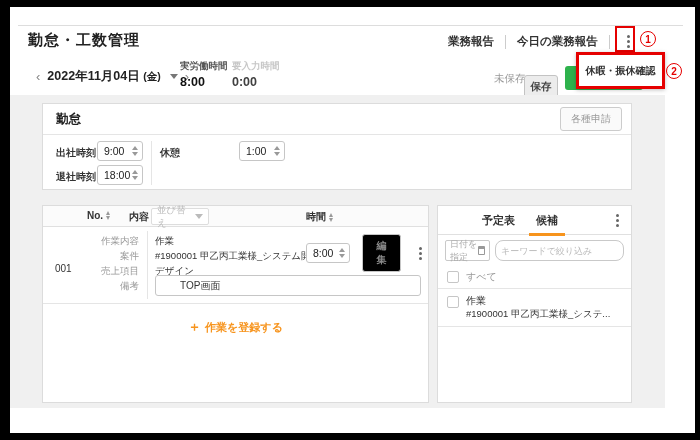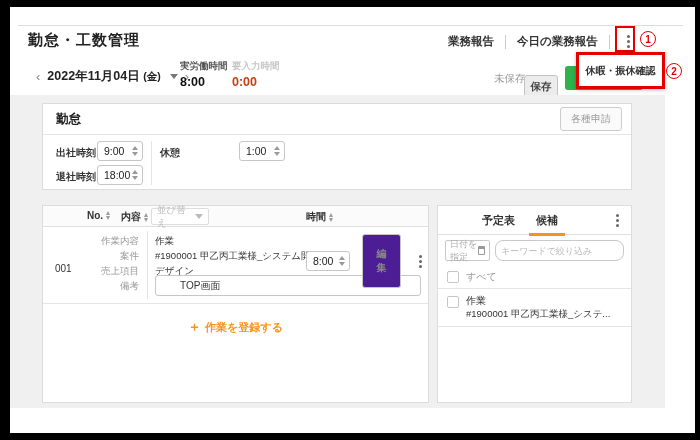--- a/index.html
+++ b/index.html
@@ -30,21 +30,21 @@
 
   
   .date-nav { position:absolute; left:36px; top:68px; display:flex; align-items:center; gap:7px; }
   .chev { font-size:13px; color:#888; cursor:pointer; line-height:1; }
   .date-text { font-size:12.5px; font-weight:bold; color:#222; }
   .date-small { font-size:10.5px; }
   .caret-dn { width:0; height:0; border-left:4px solid transparent; border-right:4px solid transparent; border-top:5px solid #777; margin-left:2px; }
   .stat { position:absolute; top:60px; }
   .stat .lb { font-size:9.5px; font-weight:bold; color:#555; }
   .stat .vl { font-size:12.5px; font-weight:bold; color:#111; margin-top:2px; }
-  .stat.dim .lb { color:#c7c7c7; } .stat.dim .vl { color:#c2410c; }
+  .stat.dim .lb { color:#c7c7c7; } .stat.dim .vl { color:#404040; }
   .stat1 { left:180px; } .stat2 { left:232px; }
   .unsaved { position:absolute; left:494px; top:72px; font-size:10.5px; color:#999; }
   .save-btn { position:absolute; left:524px; top:75px; width:34px; height:23px; background:#ececec; border:1px solid #c3c3c3;
               border-radius:3px; font-size:10.5px; font-weight:bold; color:#444; display:flex; align-items:center; justify-content:center; cursor:pointer; }
   .green-btn { position:absolute; left:565px; top:66px; width:78px; height:24px; background:#2eb24c; border-radius:3px; cursor:pointer; }
   .popup-menu { position:absolute; left:576px; top:52px; width:89px; height:37px; background:#fff; border:3px solid #e50000;
                 box-shadow:0 1px 4px rgba(0,0,0,.25); display:flex; align-items:center; justify-content:center;
                 font-size:10px; font-weight:bold; color:#333; white-space:nowrap; z-index:40; cursor:pointer; }
 
   
@@ -68,33 +68,33 @@
   
   .card-work { left:42px; top:205px; width:387px; height:198px; }
   .w-header { height:30px; display:flex; align-items:center; justify-content:space-between; padding:0 6px 0 13px; border-bottom:1px solid #e0e0e0; }
   .w-header .t { font-size:12.5px; font-weight:bold; color:#222; }
   .w-hr { display:flex; align-items:center; gap:4px; }
   .reg-btn { background:#f7941d; color:#fff; font-size:10.5px; font-weight:bold; border:none; border-radius:2px; padding:5px 10px; cursor:pointer; }
   .w-thead { position:relative; height:21px; background:#fbfbfb; border-bottom:1px solid #e0e0e0; font-size:10px; font-weight:bold; color:#333; }
   .th { position:absolute; top:4px; display:flex; align-items:center; gap:3px; cursor:pointer; }
   .sort-ic { display:flex; flex-direction:column; gap:1px; }
   .sort-ic .tri-up,.sort-ic .tri-dn { border-left-width:2.5px; border-right-width:2.5px; }
-  .th-no { left:12px;padding-left:32px; } .th-content { left:78px; } .th-time { left:263px; }
+  .th-no { left:12px;padding-left:32px; } .th-content { left:86px; } .th-time { left:263px; }
   .th-sort { position:absolute; left:108px; top:2px; width:58px; height:17px; background:#fff; border:1px solid #ddd; border-radius:2px;
              display:flex; align-items:center; justify-content:space-between; padding:0 5px; color:#bbb; font-size:9.5px; font-weight:normal; cursor:pointer; }
   .w-row { position:relative; height:77px; border-bottom:1px solid #e5e5e5; }
   .r-no { position:absolute; left:12px; top:36px; font-size:10px; color:#333; }
   .r-lbls { position:absolute; left:28px; top:6px; width:68px; text-align:right; color:#999; font-size:9.5px; line-height:15px; }
   .r-vdiv { position:absolute; left:104px; top:4px; bottom:4px; border-left:1px solid #e5e5e5; }
   .r-vals { position:absolute; left:112px; top:6px; width:185px; font-size:9.5px; line-height:15px; color:#333; white-space:nowrap; }
   .r-note { position:absolute; left:112px; top:48px; width:266px; height:21px; border:1px solid #c6c6c6; border-radius:3px;
             font-size:10px; color:#333; padding-left:24px; font-family:inherit; }
   .r-time { position:absolute; left:263px; top:7px; display:flex; align-items:center; gap:12px; }
   .r-time .stepper { position:static; }
-  .edit-btn { background:#4c1d95; border:1px solid #c6c6c6; border-radius:3px; color:#888; font-size:10px; font-weight:bold; padding:12px 9px; cursor:pointer; }
+  .edit-btn { background:#000000; border:1px solid #c6c6c6; border-radius:3px; color:#888; font-size:10px; font-weight:bold; padding:4px 9px; cursor:pointer; }
   .w-add { height:46px; display:flex; align-items:center; justify-content:center; gap:4px; color:#f7941d; font-size:11px; font-weight:bold; cursor:pointer; }
   .w-add .plus { font-size:13px; font-weight:bold; }
 
   
   .card-panel { left:437px; top:205px; width:195px; height:198px; }
   .p-tabs { position:relative; height:29px; border-bottom:1px solid #e0e0e0; display:flex; align-items:center; }
   .tab { font-size:11px; font-weight:bold; color:#333; cursor:pointer; position:relative; padding:7px 2px; }
   .tab1 { margin-left:42px; } .tab2 { margin-left:17px; }
   .tab.active::after { content:""; position:absolute; left:-5px; right:-5px; bottom:-1px; height:3px; background:#f7941d; }
   .p-kebab { position:absolute; right:6px; top:4px; }

